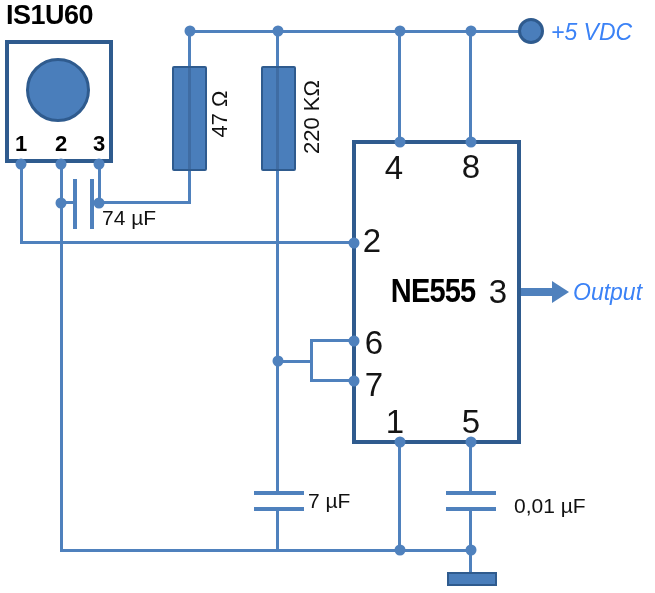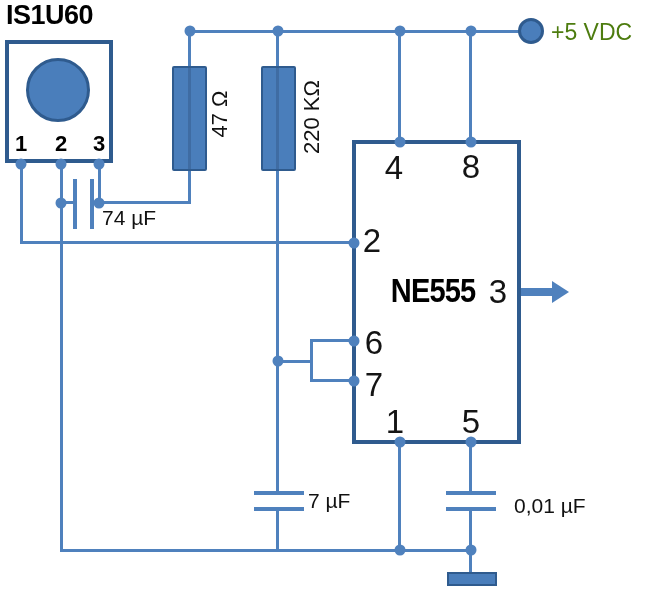--- a/index.html
+++ b/index.html
@@ -24,21 +24,21 @@
   .ground{position:absolute;background:var(--component-fill,#4a7ebb);border:2px solid var(--box-border,#2f5b8e);box-sizing:border-box;}
   
   .t{position:absolute;white-space:nowrap;line-height:1;}
   .title{font-size:27px;font-weight:bold;letter-spacing:-0.5px;}
   .pin-sm{font-size:22px;font-weight:bold;transform:translate(-50%,-50%);}
   .pin-lg{font-size:33px;font-weight:400;transform:translate(-50%,-50%);color:#141414;}
   .rot{transform:translate(-50%,-50%) rotate(-90deg);font-size:22px;color:#111;}
   .val{font-size:21px;color:#111;}
   .ic-name{font-size:33px;font-weight:bold;letter-spacing:-1px;
            transform:translate(-50%,-50%) scaleX(0.88);}
-  .net{font-size:23px;color:#4d7c0f;}
+  .net{font-size:23px;color:#3b82f6;font-style:italic;}
   .arrow-head{position:absolute;width:0;height:0;
       border-left:17px solid var(--wire,#4f81bd);
       border-top:11px solid transparent;border-bottom:11px solid transparent;}
 </style>
 </head>
 <body>
 
 <div id="canvas">
 
   <div class="wire" style="left:190px;top:30px;width:330px;height:3px;"></div>
@@ -131,14 +131,15 @@
   <div class="t pin-lg" style="left:372px;top:240px;">2</div>
   <div class="t pin-lg" style="left:498px;top:291px;">3</div>
   <div class="t pin-lg" style="left:374px;top:342px;">6</div>
   <div class="t pin-lg" style="left:374px;top:384px;">7</div>
   <div class="t pin-lg" style="left:395px;top:421px;">1</div>
   <div class="t pin-lg" style="left:471px;top:421px;">5</div>
 
   <div class="t ic-name" style="left:433px;top:290px;">NE555</div>
 
   <div class="t net" style="left:551px;top:21px;">+5 VDC</div>
+  <div class="t net" style="left:573px;top:281px;">Output</div>
 
 </div>
 
 </body></html>

